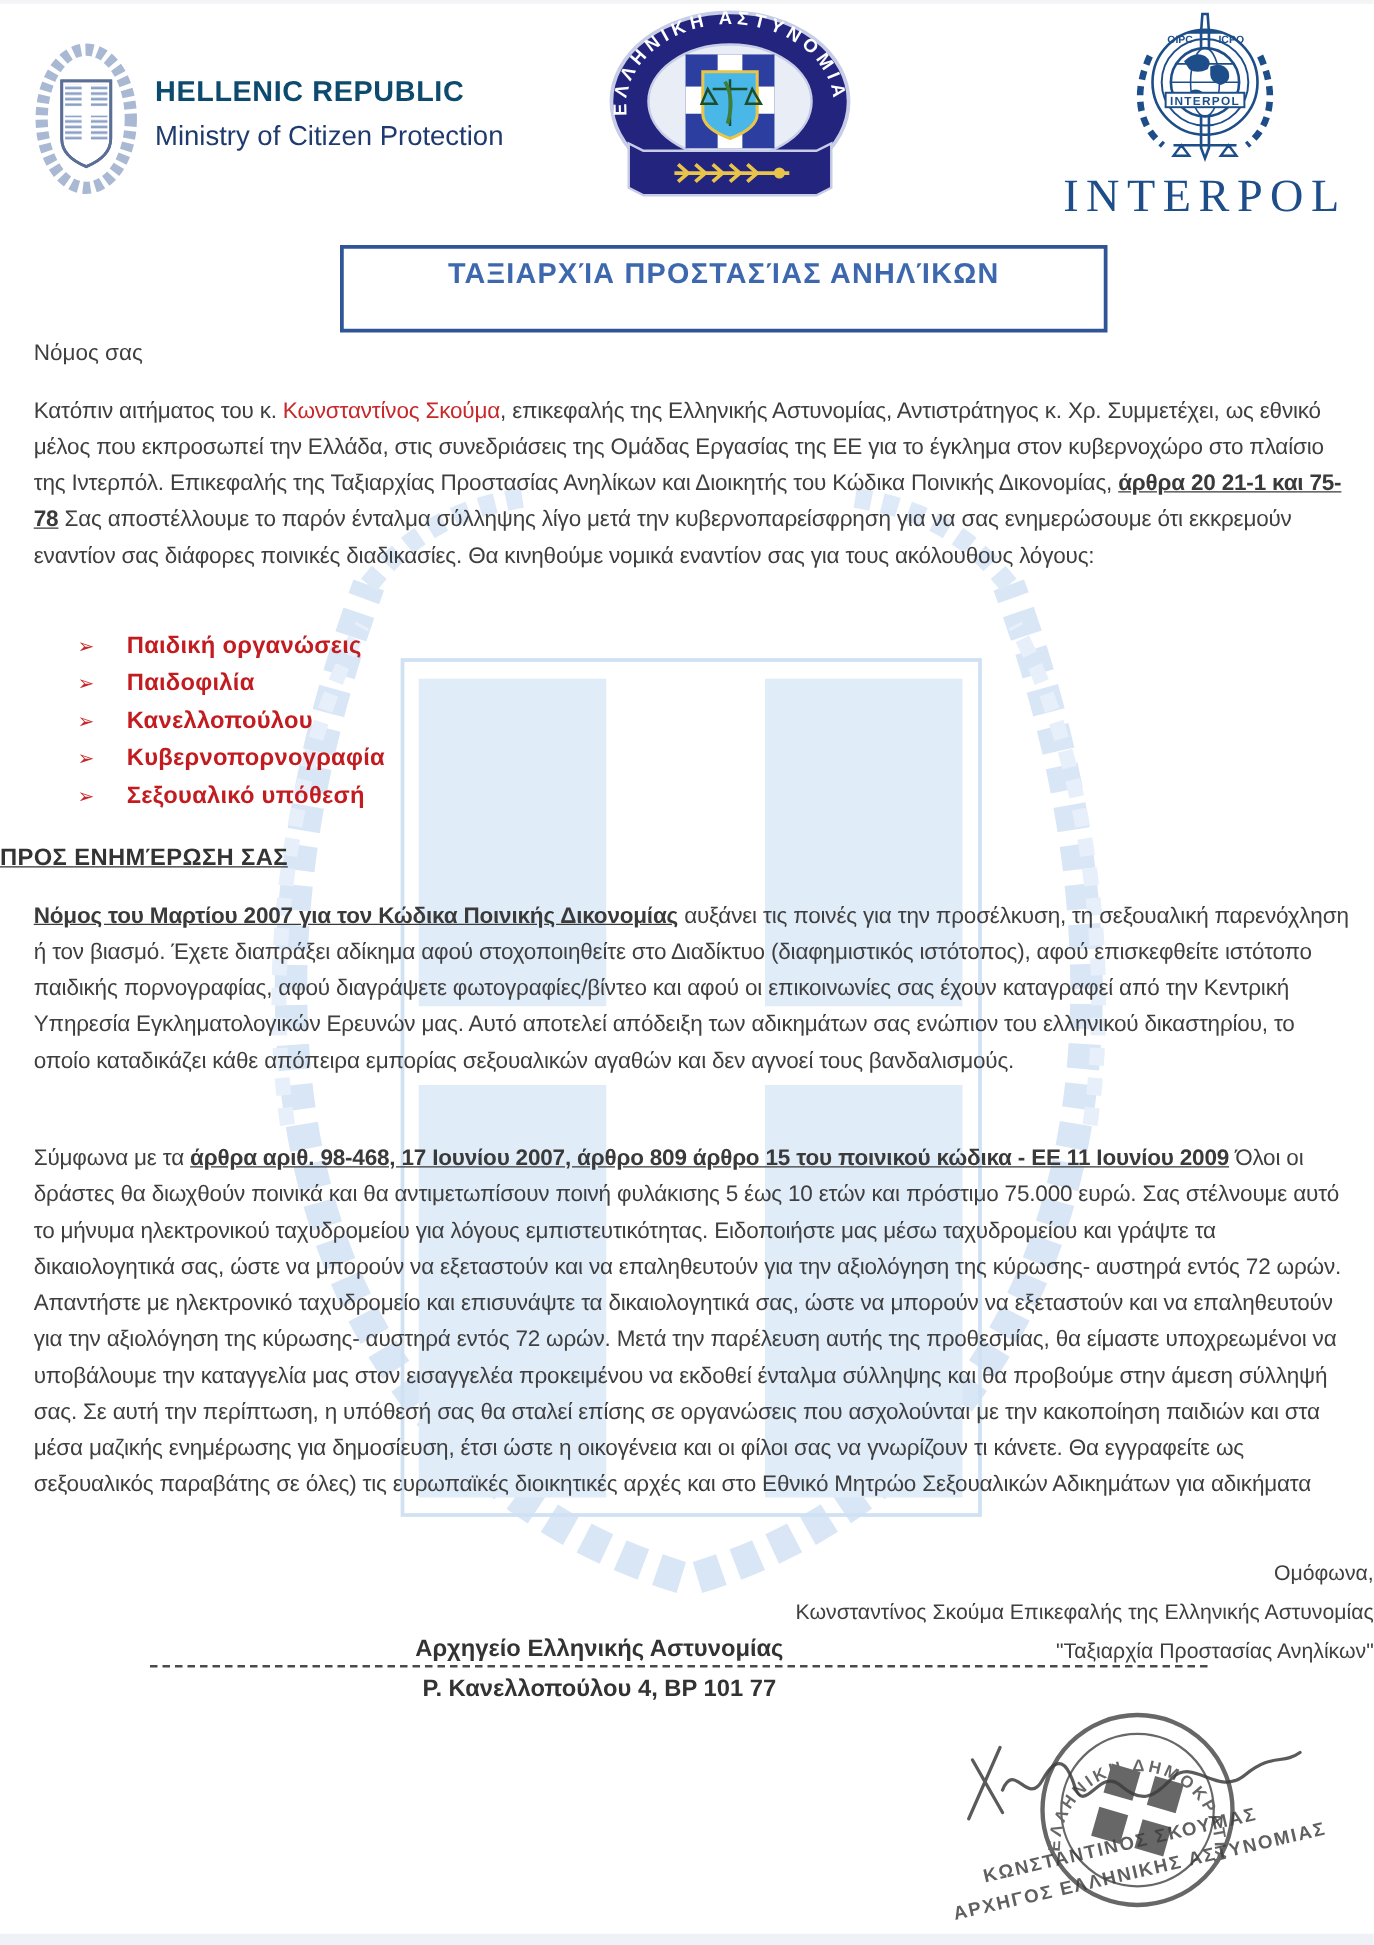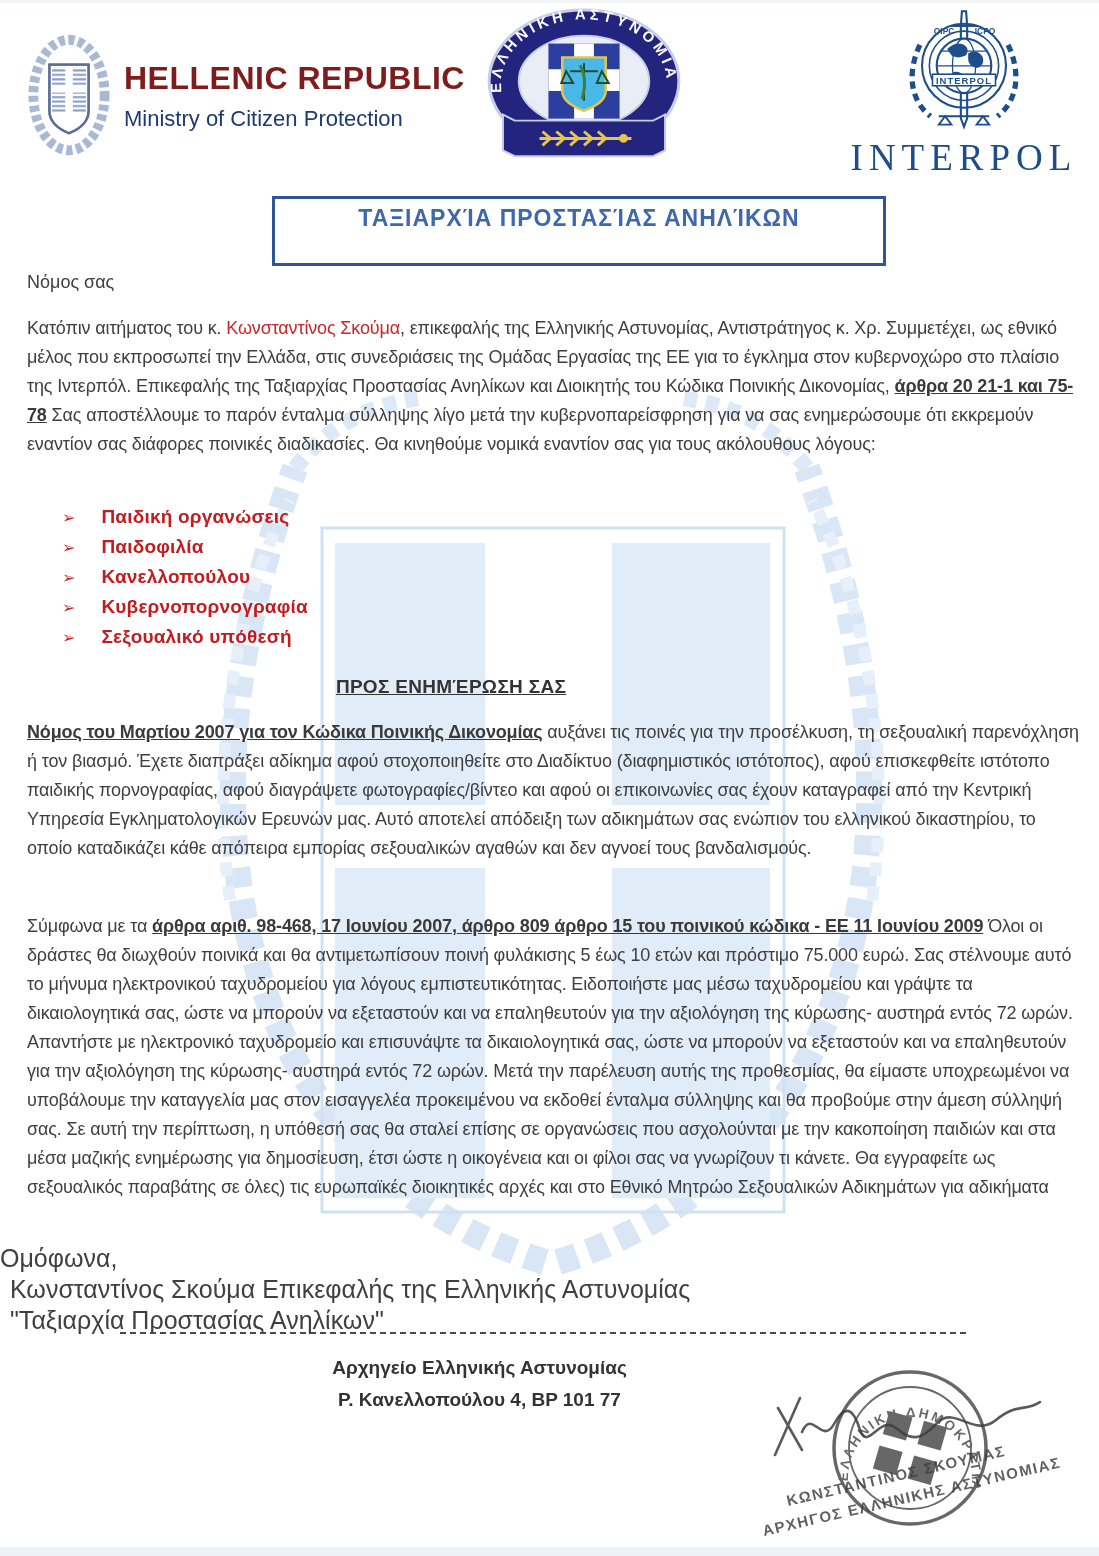--- a/index.html
+++ b/index.html
@@ -9,21 +9,21 @@
     font-family:"Liberation Sans","DejaVu Sans",sans-serif;
   }
   .layer{position:absolute;left:0;top:0;width:1099px;height:1556px;}
   #watermark{z-index:0;pointer-events:none;}
   #content{z-index:1;}
   #stamp-layer{z-index:2;}
 
   
   .coat-of-arms{position:absolute;left:28px;top:28px;width:82px;height:134px;}
   .left-org{position:absolute;left:124px;top:60px;}
-  .org-name{font-size:32px;font-weight:bold;color:#7f1d1d;letter-spacing:.5px;}
+  .org-name{font-size:23px;font-weight:bold;color:#0c4a6e;letter-spacing:.5px;}
   .org-dept{font-size:22px;color:#1e3a6e;margin-top:9px;font-weight:normal;}
   .police-emblem{position:absolute;left:485px;top:6px;width:198px;height:168px;}
   .interpol{position:absolute;left:835px;top:6px;width:258px;height:168px;text-align:center;}
   .interpol-emblem{width:126px;height:128px;margin:0 auto;display:block;}
   .interpol-word{font-family:"Liberation Serif","DejaVu Serif",serif;
     font-size:37px;color:#1d4e89;letter-spacing:6px;margin-top:2px;font-weight:normal;}
 
   
   .title-box{position:absolute;left:272px;top:196px;width:608px;height:58px;
     border:3px solid #2f5597;text-align:center;padding-top:6px;background:transparent;}
@@ -37,28 +37,28 @@
   #para2{top:718px;}
   #para3{top:912px;}
   .red{color:#c9282a;font-weight:normal;}
   .bu{font-weight:bold;text-decoration:underline;color:#3a3a3a;}
 
   .offense-list{position:absolute;left:62px;top:506px;}
   .offense-item{display:flex;align-items:baseline;margin-bottom:10px;height:20px;}
   .bullet{color:#c9282a;font-size:16px;margin-right:26px;}
   .offense-label{color:#c31c20;font-weight:bold;font-size:19px;letter-spacing:.2px;}
 
-  .section-heading{position:absolute;left:0;top:676px;width:902px;text-align:center;
+  .section-heading{position:absolute;left:0;top:676px;width:902px;
     font-size:19px;font-weight:bold;text-decoration:underline;color:#333;letter-spacing:.3px;}
 
   
-  .closing{position:absolute;left:0;top:1243px;width:1099px;text-align:left;font-size:25px;line-height:31px;}
+  .closing{position:absolute;left:0;top:1243px;width:1099px;text-align:right;font-size:17px;line-height:31px;}
   .closing .b{font-weight:normal;margin-left:10px;}
   .dashed-line{position:absolute;left:120px;top:1332px;width:846px;border-top:2px dashed #4a4a4a;}
-  .footer-block{position:absolute;left:0;top:1352px;width:959px;text-align:center;
+  .footer-block{position:absolute;left:0;top:1304px;width:959px;text-align:center;
     font-size:19px;line-height:32px;font-weight:bold;color:#333;}
 
   .bottom-strip{position:absolute;left:0;top:1547px;width:1099px;height:9px;background:#eef1f5;}
   .top-strip{position:absolute;left:0;top:0;width:1099px;height:3px;background:#f3f4f6;}
 </style>
 </head>
 <body>
 
 <svg id="watermark" class="layer" viewBox="0 0 1099 1556" xmlns="http://www.w3.org/2000/svg">
   <g opacity="0.85">

